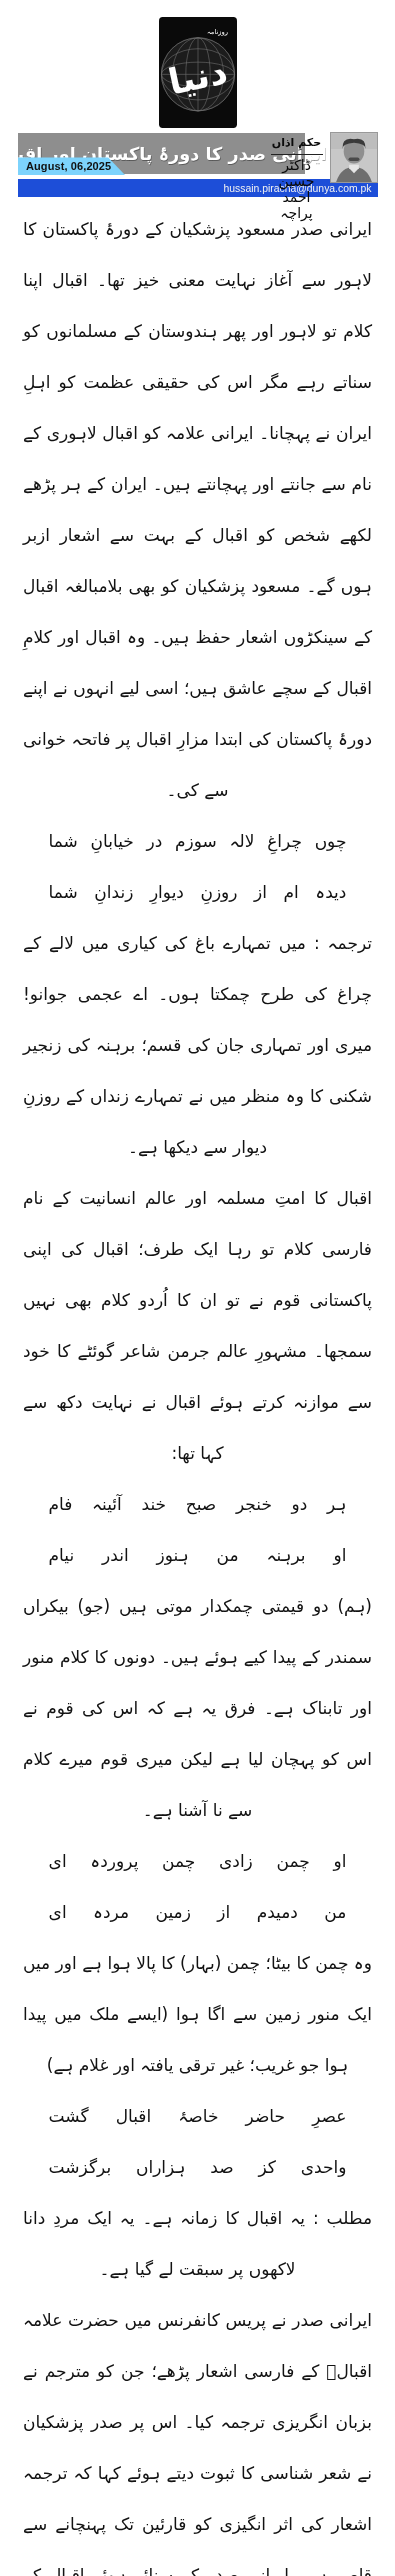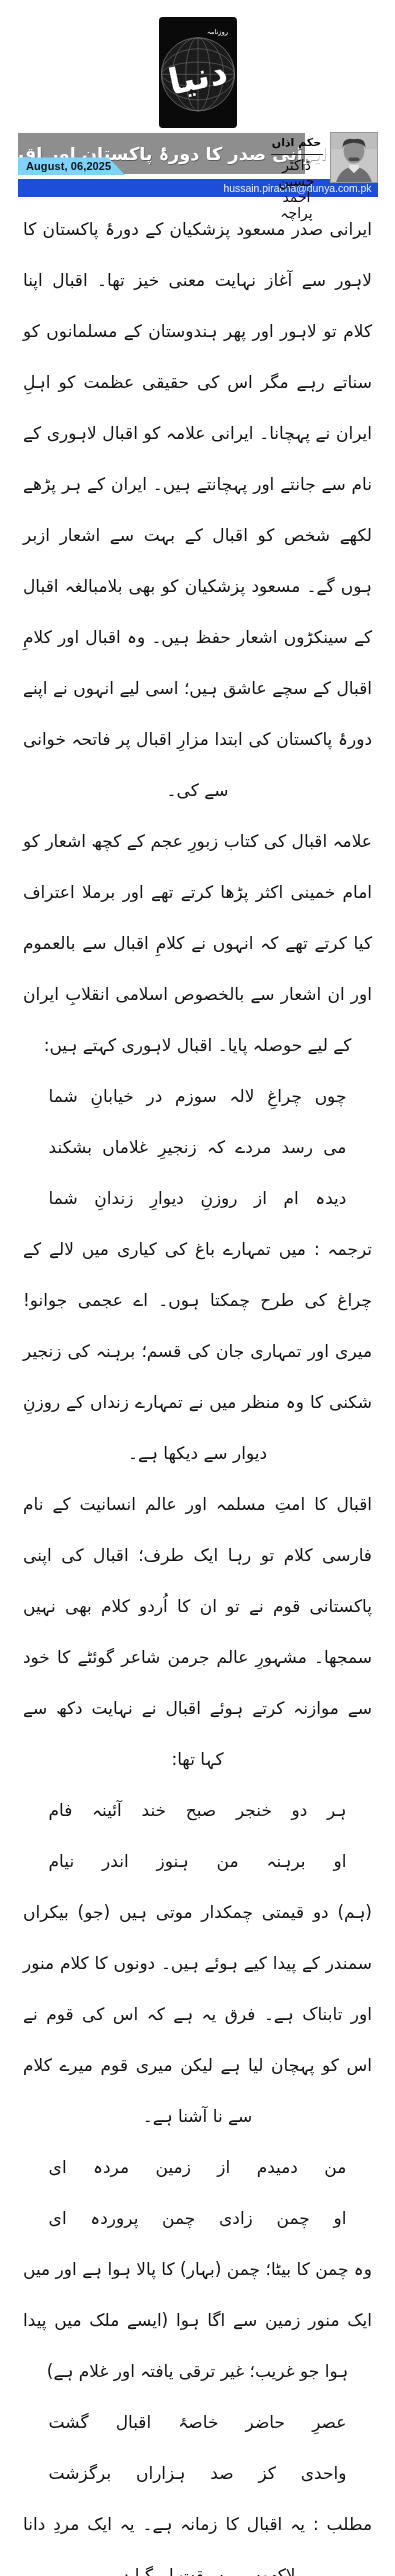--- a/index.html
+++ b/index.html
@@ -111,36 +111,34 @@
       </svg>
     </div>
   </div>
 
   <div class="email-bar">
     <span class="email-text">hussain.piracha@dunya.com.pk</span>
   </div>
 
   <div class="article">
       <p class="para">ایرانی صدر مسعود پزشکیان کے دورۂ پاکستان کا لاہور سے آغاز نہایت معنی خیز تھا۔ اقبال اپنا کلام تو لاہور اور پھر ہندوستان کے مسلمانوں کو سناتے رہے مگر اس کی حقیقی عظمت کو اہلِ ایران نے پہچانا۔ ایرانی علامہ کو اقبال لاہوری کے نام سے جانتے اور پہچانتے ہیں۔ ایران کے ہر پڑھے لکھے شخص کو اقبال کے بہت سے اشعار ازبر ہوں گے۔ مسعود پزشکیان کو بھی بلامبالغہ اقبال کے سینکڑوں اشعار حفظ ہیں۔ وہ اقبال اور کلامِ اقبال کے سچے عاشق ہیں؛ اسی لیے انہوں نے اپنے دورۂ پاکستان کی ابتدا مزارِ اقبال پر فاتحہ خوانی سے کی۔</p>
-      <p class="para">علامہ اقبال کی کتاب زبورِ عجم کے کچھ اشعار کو امام خمینی اکثر پڑھا کرتے تھے اور برملا اعتراف کیا کرتے تھے کہ انہوں نے کلامِ اقبال سے بالعموم اور ان اشعار سے بالخصوص اسلامی انقلابِ ایران کے لیے حوصلہ پایا۔ اقبال لاہوری کہتے ہیں:</p>
       <div class="verse">
         <div class="verse-line">چوں چراغِ لالہ سوزم در خیابانِ شما</div>
-        <div class="verse-line">می رسد مردے کہ زنجیرِ غلاماں بشکند</div>
         <div class="verse-line">دیدہ ام از روزنِ دیوارِ زندانِ شما</div>
       </div>
       <p class="para">ترجمہ : میں تمہارے باغ کی کیاری میں لالے کے چراغ کی طرح چمکتا ہوں۔ اے عجمی جوانو! میری اور تمہاری جان کی قسم؛ برہنہ کی زنجیر شکنی کا وہ منظر میں نے تمہارے زنداں کے روزنِ دیوار سے دیکھا ہے۔</p>
       <p class="para">اقبال کا امتِ مسلمہ اور عالم انسانیت کے نام فارسی کلام تو رہا ایک طرف؛ اقبال کی اپنی پاکستانی قوم نے تو ان کا اُردو کلام بھی نہیں سمجھا۔ مشہورِ عالم جرمن شاعر گوئٹے کا خود سے موازنہ کرتے ہوئے اقبال نے نہایت دکھ سے کہا تھا:</p>
       <div class="verse">
         <div class="verse-line">ہر دو خنجر صبح خند آئینہ فام</div>
         <div class="verse-line">او برہنہ من ہنوز اندر نیام</div>
       </div>
       <p class="para">(ہم) دو قیمتی چمکدار موتی ہیں (جو) بیکراں سمندر کے پیدا کیے ہوئے ہیں۔ دونوں کا کلام منور اور تابناک ہے۔ فرق یہ ہے کہ اس کی قوم نے اس کو پہچان لیا ہے لیکن میری قوم میرے کلام سے نا آشنا ہے۔</p>
       <div class="verse">
+        <div class="verse-line">او چمن زادی چمن پروردہ ای</div>
         <div class="verse-line">من دمیدم از زمین مردہ ای</div>
-        <div class="verse-line">او چمن زادی چمن پروردہ ای</div>
       </div>
       <p class="para">وہ چمن کا بیٹا؛ چمن (بہار) کا پالا ہوا ہے اور میں ایک منور زمین سے اگا ہوا (ایسے ملک میں پیدا ہوا جو غریب؛ غیر ترقی یافتہ اور غلام ہے)</p>
       <div class="verse">
         <div class="verse-line">عصرِ حاضر خاصۂ اقبال گشت</div>
         <div class="verse-line">واحدی کز صد ہزاراں برگزشت</div>
       </div>
       <p class="para">مطلب : یہ اقبال کا زمانہ ہے۔ یہ ایک مردِ دانا لاکھوں پر سبقت لے گیا ہے۔</p>
       <p class="para">ایرانی صدر نے پریس کانفرنس میں حضرت علامہ اقبالؒ کے فارسی اشعار پڑھے؛ جن کو مترجم نے بزبان انگریزی ترجمہ کیا۔ اس پر صدر پزشکیان نے شعر شناسی کا ثبوت دیتے ہوئے کہا کہ ترجمہ اشعار کی اثر انگیزی کو قارئین تک پہنچانے سے قاصر ہے۔ ایرانی صدر کے سنائے ہوئے اقبال کے دو تین اشعار اور ان کا ترجمہ آپ کی خدمت میں پیش کر رہے ہیں۔</p>
     </div>
 

